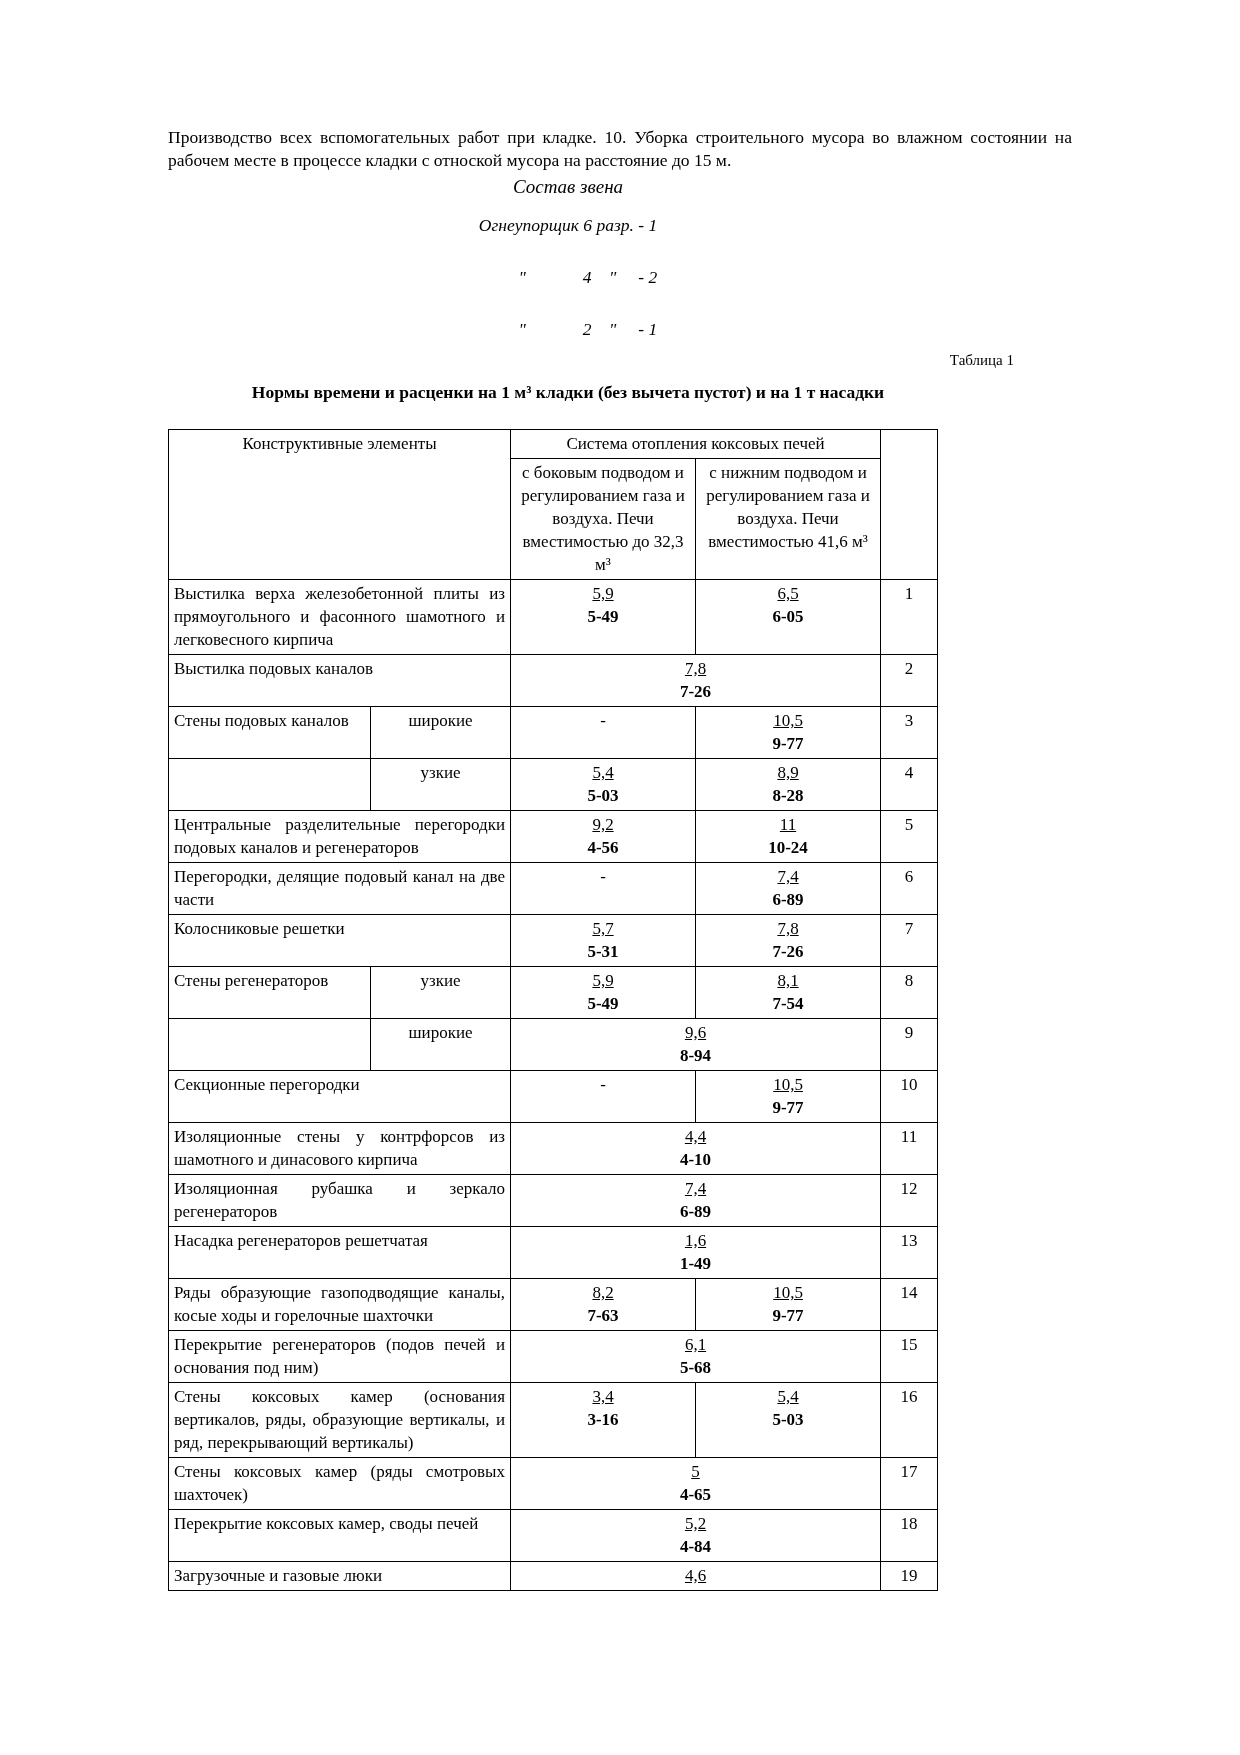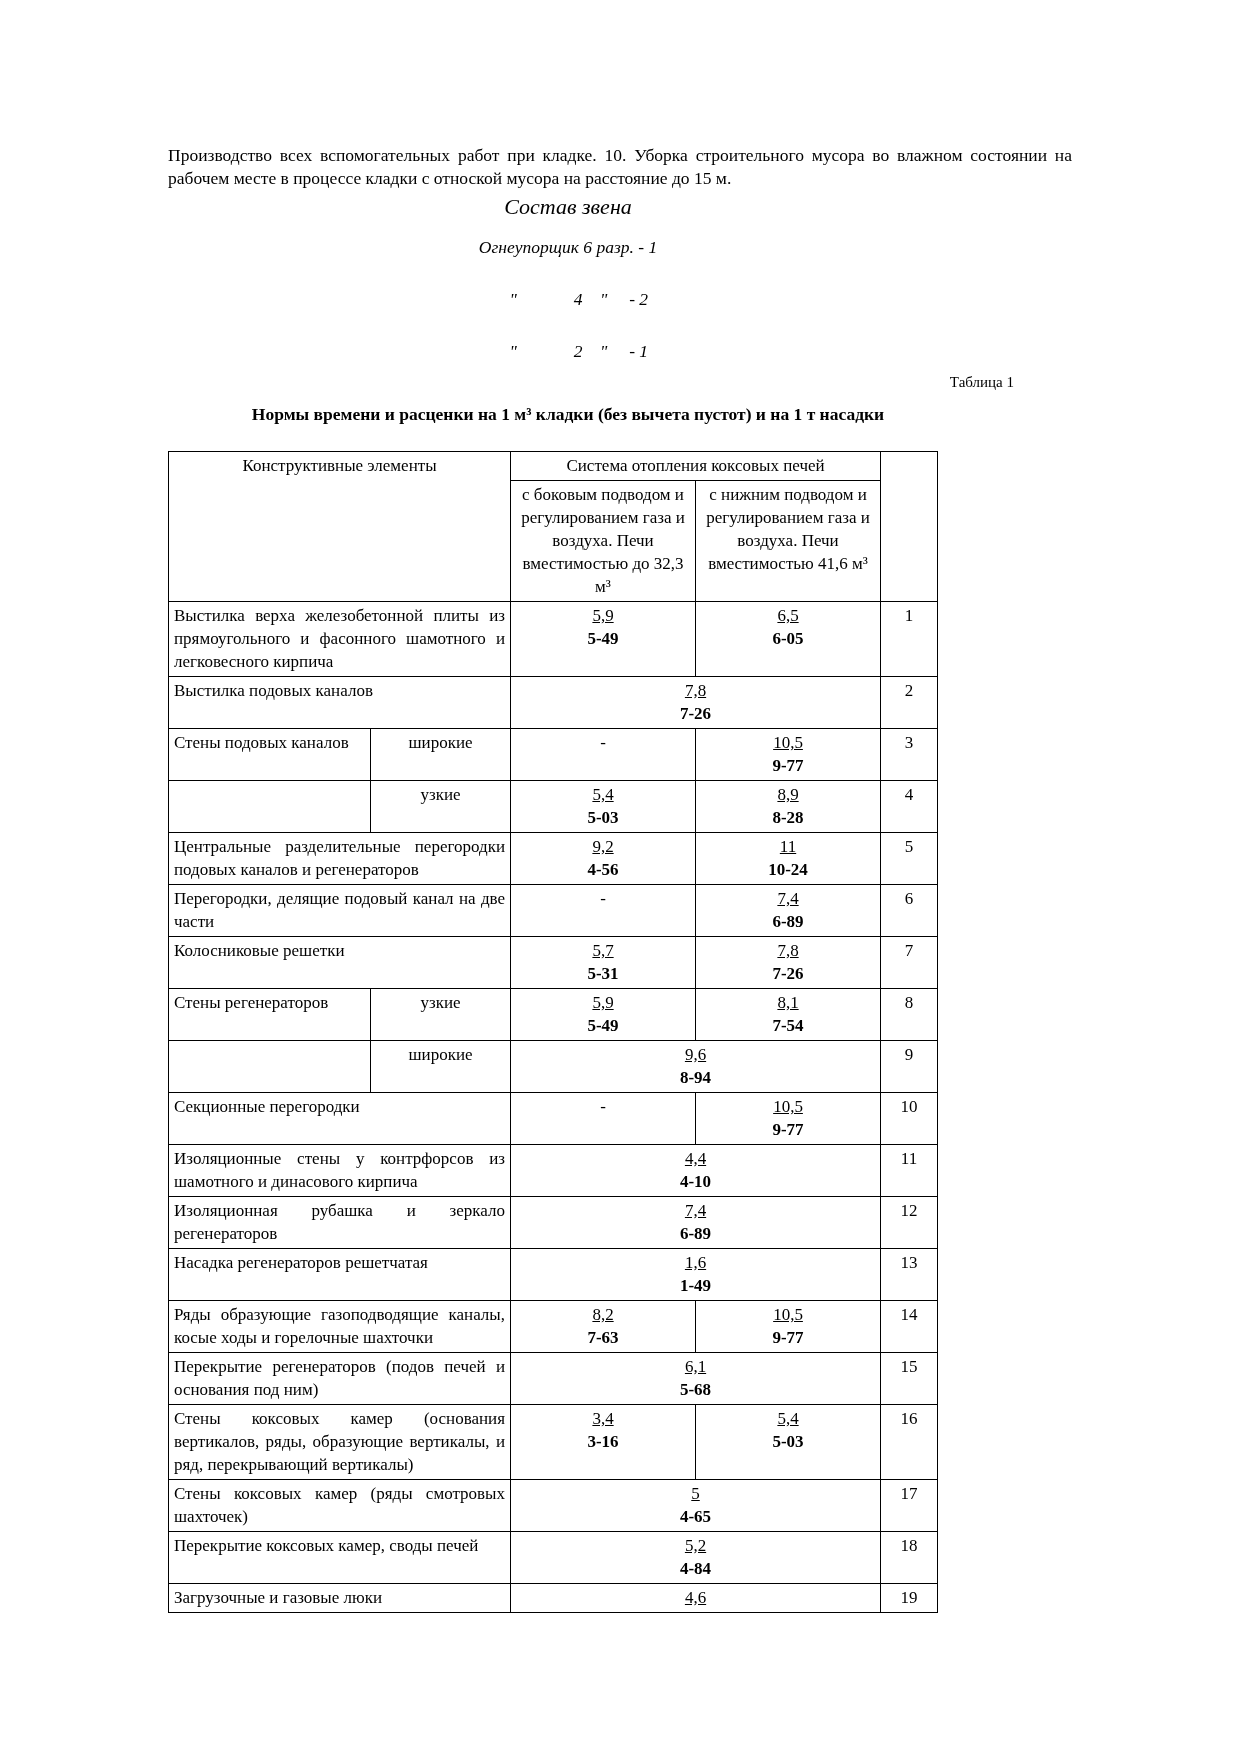--- a/index.html
+++ b/index.html
@@ -11,45 +11,45 @@
   .page {
     position: relative;
     width: 1240px;
     height: 1755px;
     background: #fff;
     overflow: hidden;
   }
   .content {
     position: absolute;
     left: 168px;
-    top: 144px;
+    top: 126px;
     width: 904px;
   }
   .intro {
     margin: 0;
     font-size: 17.5px;
     line-height: 23px;
     text-align: justify;
   }
   .center-col {
     width: 800px; 
   }
   .crew-title {
     margin-top: 4px;
-    font-size: 22px;
+    font-size: 19px;
     font-style: italic;
     text-align: center;
   }
   .crew-lines {
     margin-top: 14px;
     text-align: center;
   }
   .crew-lines .inner {
     display: inline-block;
-    text-align: left;
+    text-align: right;
     font-size: 17.5px;
     font-style: italic;
     line-height: 26px;
     white-space: pre;
   }
   .table-label {
     margin-top: 10px;
     font-size: 15px;
     text-align: right;
     padding-right: 58px;

